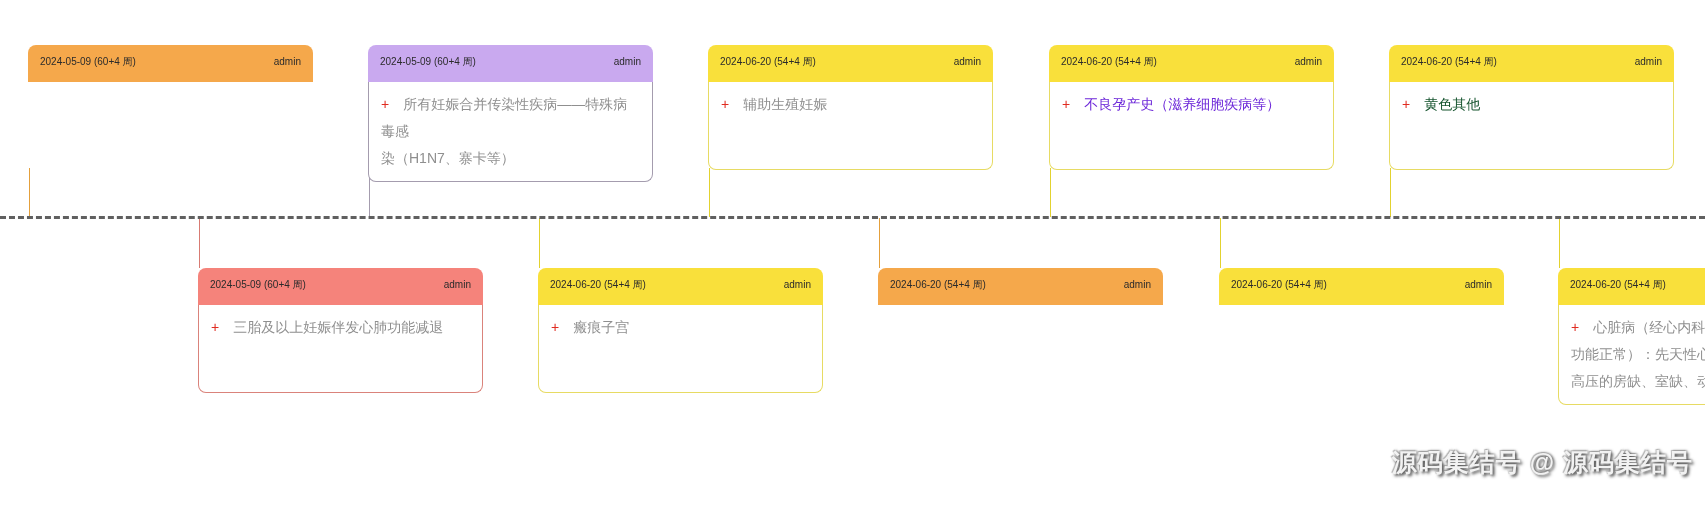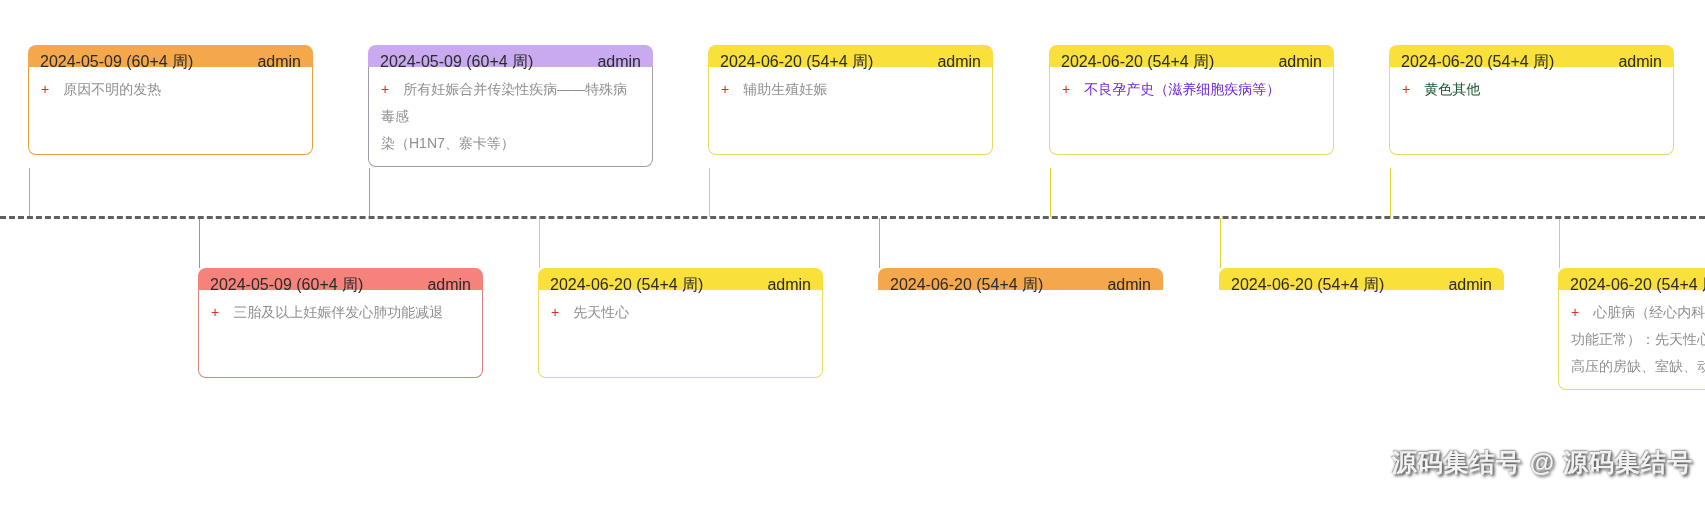--- a/index.html
+++ b/index.html
@@ -2,23 +2,23 @@
 <html><head>
 <meta charset="utf-8">
 <style>
   html,body{margin:0;padding:0;background:#fff;}
   #canvas{
     position:relative;width:1705px;height:508px;overflow:hidden;background:#ffffff;
     font-family:"Liberation Sans","DejaVu Sans",sans-serif;
   }
   .card{position:absolute;width:285px;}
   .card-header{
-    height:22px;line-height:34px;padding:0 12px;
+    height:37px;line-height:34px;padding:0 12px;
     border-radius:8px 8px 0 0;display:flex;justify-content:space-between;
-    font-size:16px;color:#333;white-space:nowrap;
+    font-size:10px;color:#333;white-space:nowrap;
   }
   .card-date{color:#2b2b2b;}
   .card-user{color:#2b2b2b;}
   .card-body{
     background:#fff;border:1px solid #ccc;border-top:none;
     border-radius:0 0 8px 8px;min-height:88px;box-sizing:border-box;
     padding:9px 12px;font-size:14px;line-height:27px;color:#8f8f8f;
   }
   .plus{display:inline;margin-right:14px;font-size:14px;}
   .card-text{display:inline;white-space:pre-line;color:#8f8f8f;}
@@ -50,23 +50,20 @@
   <div class="connector" style="left: 879px; top: 218px; height: 50px; background: rgb(228, 160, 60);"></div>
   <div class="connector" style="left: 1220px; top: 218px; height: 50px; background: rgb(226, 210, 47);"></div>
   <div class="connector" style="left: 1559px; top: 218px; height: 50px; background: rgb(226, 210, 47);"></div>
 
   <div id="divider" style="border-top-color: rgb(96, 96, 96);"></div>
 
   <div class="card" style="left:28px;top:45px">
     <div class="card-header" style="background: rgb(245, 168, 75);">
       <span class="card-date">2024-05-09 (60+4 周)</span>
       <span class="card-user">admin</span>
-    </div>
-    <div class="card-body" style="border-color: rgb(228, 160, 60);">
-      <span class="plus" style="color: rgb(224, 43, 32);">+</span><span class="card-text" style="color: rgb(143, 143, 143);">原因不明的发热</span>
     </div>
   </div>
 
   <div class="card" style="left:368px;top:45px">
     <div class="card-header" style="background: rgb(201, 169, 239);">
       <span class="card-date">2024-05-09 (60+4 周)</span>
       <span class="card-user">admin</span>
     </div>
     <div class="card-body" style="border-color: rgb(164, 156, 174);">
       <span class="plus" style="color: rgb(224, 43, 32);">+</span><span class="card-text" style="color: rgb(143, 143, 143);">所有妊娠合并传染性疾病——特殊病毒感
@@ -113,21 +110,21 @@
       <span class="plus" style="color: rgb(224, 43, 32);">+</span><span class="card-text" style="color: rgb(143, 143, 143);">三胎及以上妊娠伴发心肺功能减退</span>
     </div>
   </div>
 
   <div class="card" style="left:538px;top:268px">
     <div class="card-header" style="background: rgb(249, 224, 59);">
       <span class="card-date">2024-06-20 (54+4 周)</span>
       <span class="card-user">admin</span>
     </div>
     <div class="card-body" style="border-color: rgb(231, 219, 99);">
-      <span class="plus" style="color: rgb(224, 43, 32);">+</span><span class="card-text" style="color: rgb(143, 143, 143);">先天性心</span>
+      <span class="plus" style="color: rgb(224, 43, 32);">+</span><span class="card-text" style="color: rgb(143, 143, 143);">瘢痕子宫</span>
     </div>
   </div>
 
   <div class="card" style="left:878px;top:268px">
     <div class="card-header" style="background: rgb(245, 168, 75);">
       <span class="card-date">2024-06-20 (54+4 周)</span>
       <span class="card-user">admin</span>
     </div>
   </div>
 

